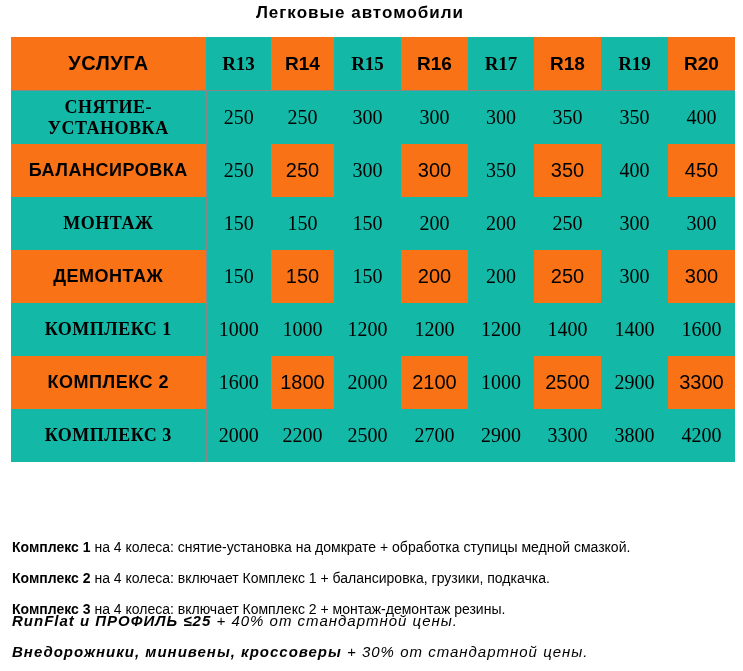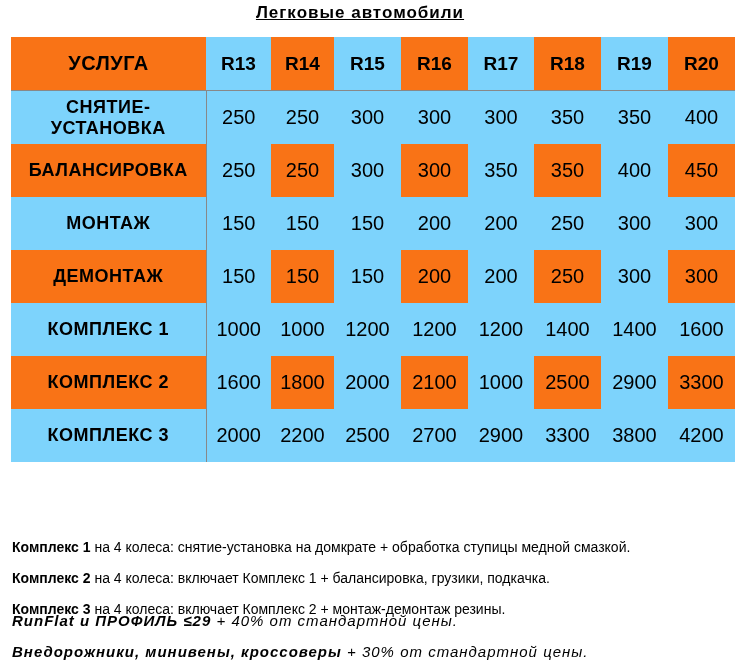--- a/index.html
+++ b/index.html
@@ -1,28 +1,28 @@
 <!DOCTYPE html>
 <html><head>
   <meta charset="utf-8">
   <style>
     html, body { margin: 0; padding: 0; background: #ffffff; }
     body { width: 743px; height: 671px; position: relative; overflow: hidden;
            font-family: "Liberation Sans", sans-serif; color: #000; }
     .title { position: absolute; left: 0; width: 720px; top: 3px; text-align: center;
-             font-weight: bold; font-size: 17px; letter-spacing: 1px; text-decoration: underline; }
+             font-weight: bold; font-size: 17px; letter-spacing: 1px; }
     table.price { position: absolute; left: 11px; top: 37px; border-collapse: collapse; table-layout: fixed; }
     table.price th, table.price td { padding: 0; text-align: center; vertical-align: middle; }
     table.price thead th { height: 53px; font-size: 19px; font-weight: bold; border-bottom: 1px solid #888; }
     table.price thead th.svc { font-size: 20px; letter-spacing: 0.5px; }
     table.price tbody td, table.price tbody th { height: 53px; }
     table.price tbody th { font-weight: bold; font-size: 18px; letter-spacing: 0.5px; border-right: 1px solid #888; }
     table.price tbody th.small { font-size: 18px; font-weight: bold; margin-left: 48px; }
     table.price tbody td { font-size: 20px; }
-    .g { background: #7dd3fc; }
+    .g { background: #14b8a6; font-family: Liberation Serif, serif; }
     .w { background: #f97316; }
     col.c0 { width: 195px; }
     col.c1 { width: 65px; } col.c2 { width: 63px; } col.c3 { width: 67px; } col.c4 { width: 67px; }
     col.c5 { width: 66px; } col.c6 { width: 67px; } col.c7 { width: 67px; } col.c8 { width: 67px; }
     .notes { position: absolute; left: 12px; top: 491px; font-size: 14px; margin-top: 48px; }
     .notes p { margin: 0 0 14px 0; line-height: 17px; }
     .extras { position: absolute; left: 12px; top: 612px; font-size: 15px; font-style: italic; letter-spacing: 1px; }
     .extras p { margin: 0 0 13px 0; line-height: 18px; }
   </style>
 </head>
@@ -136,15 +136,15 @@
     </tbody>
 </table>
 
 <div class="notes">
   <p><b>Комплекс 1</b><span> на 4 колеса: снятие-установка на домкрате + обработка ступицы медной смазкой.</span></p>
   <p><b>Комплекс 2</b><span> на 4 колеса: включает Комплекс 1 + балансировка, грузики, подкачка.</span></p>
   <p><b>Комплекс 3</b><span> на 4 колеса: включает Комплекс 2 + монтаж-демонтаж резины.</span></p>
 </div>
 
 <div class="extras">
-  <p><b>RunFlat и ПРОФИЛЬ ≤29</b><span> + 40% от стандартной цены.</span></p>
+  <p><b>RunFlat и ПРОФИЛЬ ≤25</b><span> + 40% от стандартной цены.</span></p>
   <p><b>Внедорожники, минивены, кроссоверы</b><span> + 30% от стандартной цены.</span></p>
 </div>
 
 </body></html>

